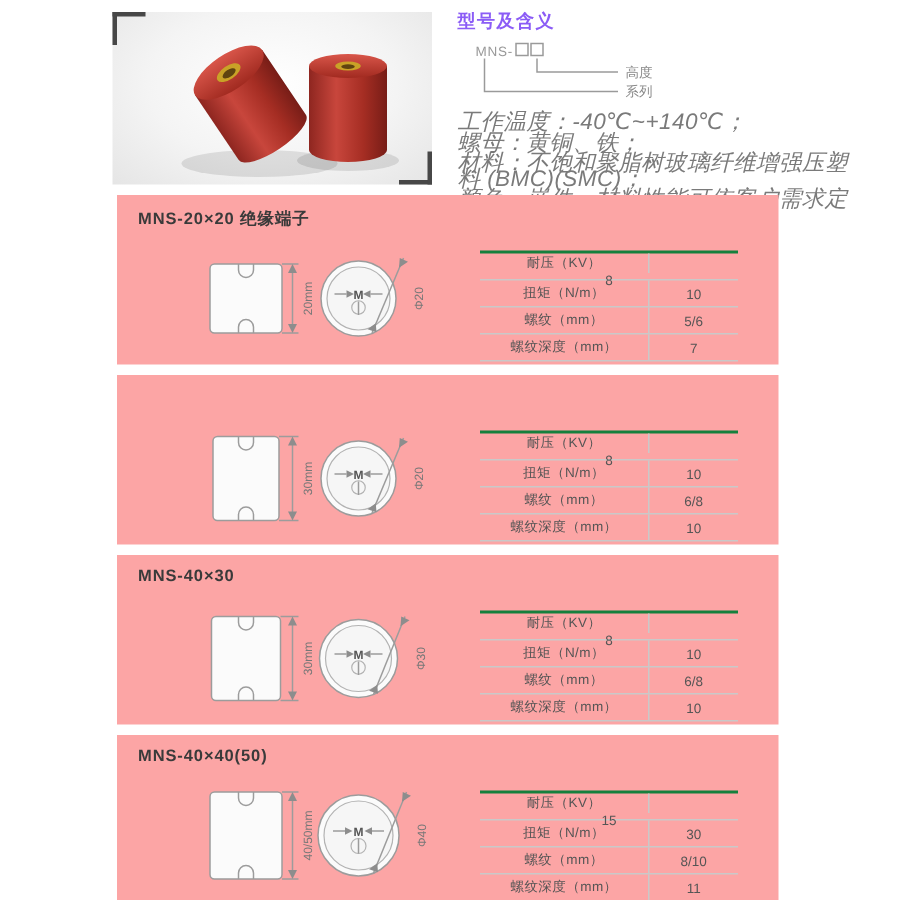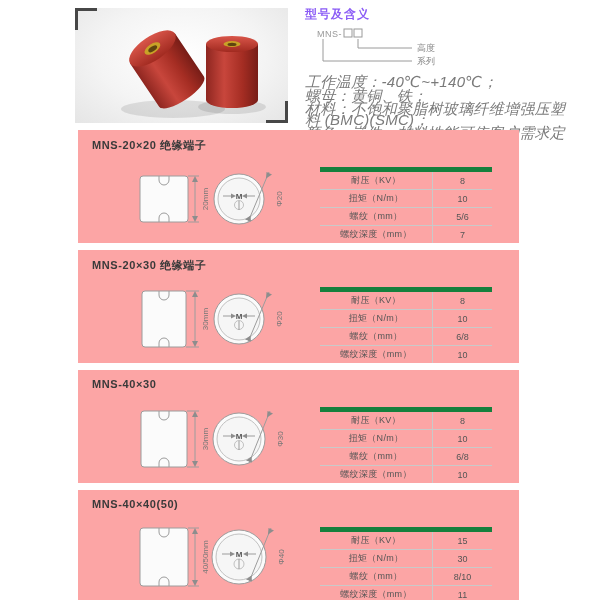--- a/index.html
+++ b/index.html
@@ -50,21 +50,21 @@
   .dfill2{fill:#f6f6f6;stroke:#b3b3b3;stroke-width:0.8;}
   .arrow{fill:#8d8d8d;stroke:none;}
 
   .spec-table{
     position:absolute;left:242px;top:37px;width:172px;
   }
   .spec-row{
     display:flex;height:17px;border-bottom:1px solid #c9c9c9;
     align-items:center;
   }
-  .spec-row:first-child{border-top:5px solid #15803d;}
+  .spec-row:first-child{border-top:2px solid #15803d;flex-direction:column;}
   .spec-label{
     width:112px;text-align:center;font-size:9px;color:#555;
     border-right:1px solid #c9c9c9;align-self:stretch;
     display:flex;align-items:center;justify-content:center;letter-spacing:0.3px;
   }
   .spec-value{
     flex:1;text-align:center;font-size:9px;color:#555;
   }
 </style>
 </head>
@@ -169,21 +169,20 @@
           <div class="spec-value">5/6</div>
         </div>
       <div class="spec-row">
           <div class="spec-label">螺纹深度（mm）</div>
           <div class="spec-value">7</div>
         </div>
     </div>
   </section>
 
   <section class="panel" style="top:250px">
-    <h3>MNS-20×30 绝缘端子</h3>
     <svg class="drawing" width="175" height="84" viewBox="0 0 175 84">
       <rect class="dfill" x="7" y="14" width="44" height="56" rx="3"></rect>
       <path class="dline" d="M24 14 v4 a5 5 0 0 0 10 0 v-4 M24 70 v-4 a5 5 0 0 1 10 0 v4"></path>
       <path class="dline" d="M51 14 h13 M51 70 h13"></path>
       <line class="dline" x1="60" y1="17" x2="60" y2="67"></line>
       <polygon class="arrow" points="57,20 63,20 60,14"></polygon>
         <polygon class="arrow" points="57,64 63,64 60,70"></polygon>
       <text transform="rotate(-90 70 42)" x="70" y="45" text-anchor="middle">30mm</text>
       <circle class="dfill" cx="104" cy="42" r="25"></circle>
       <circle class="dfill2" cx="104" cy="42" r="21"></circle>

